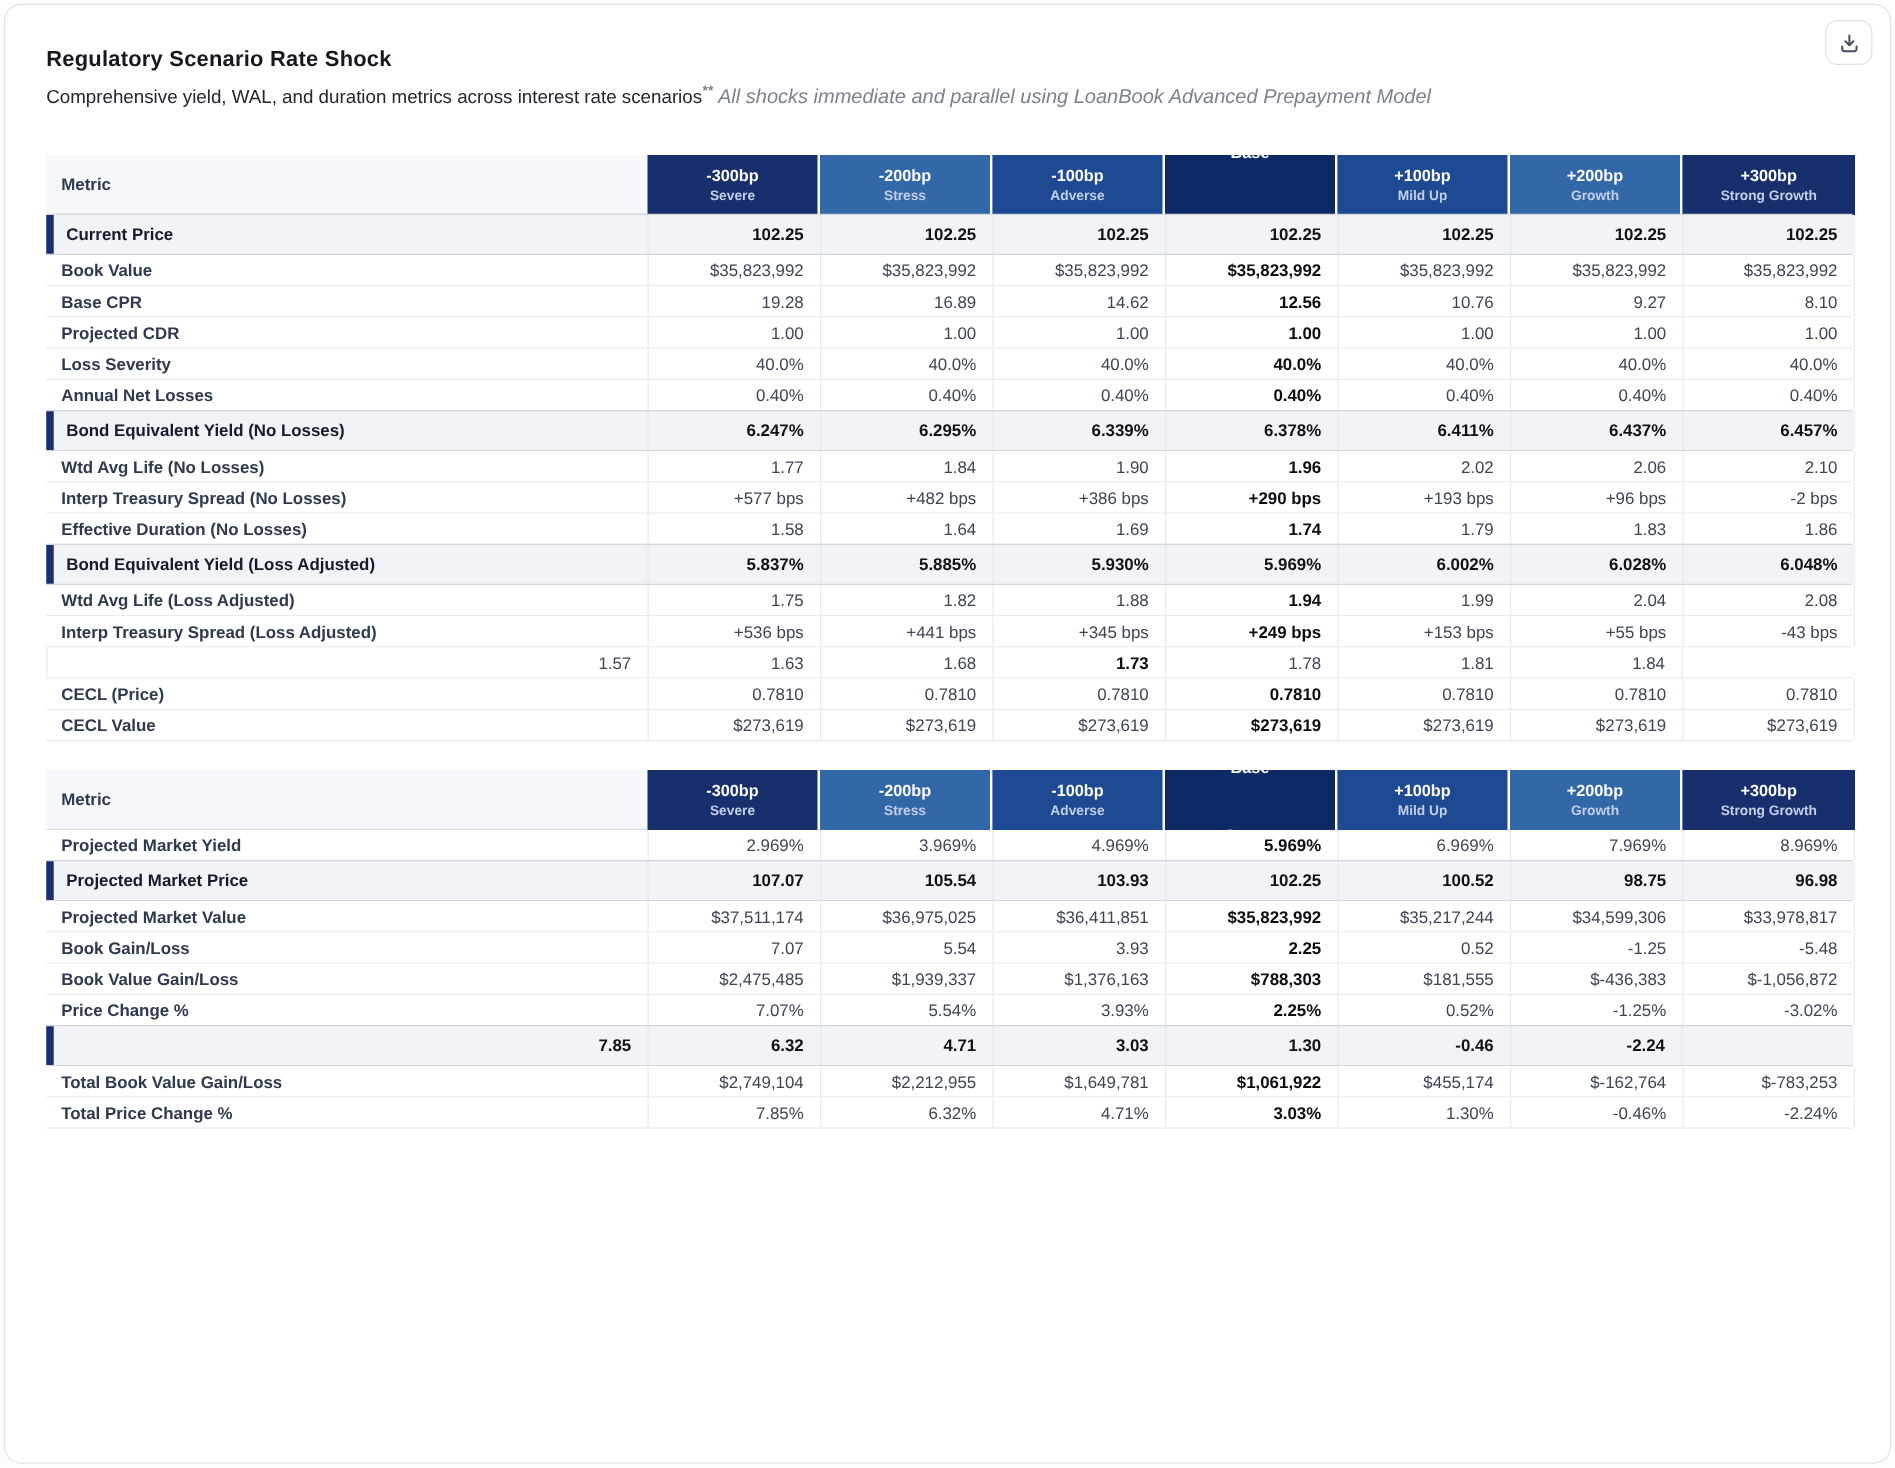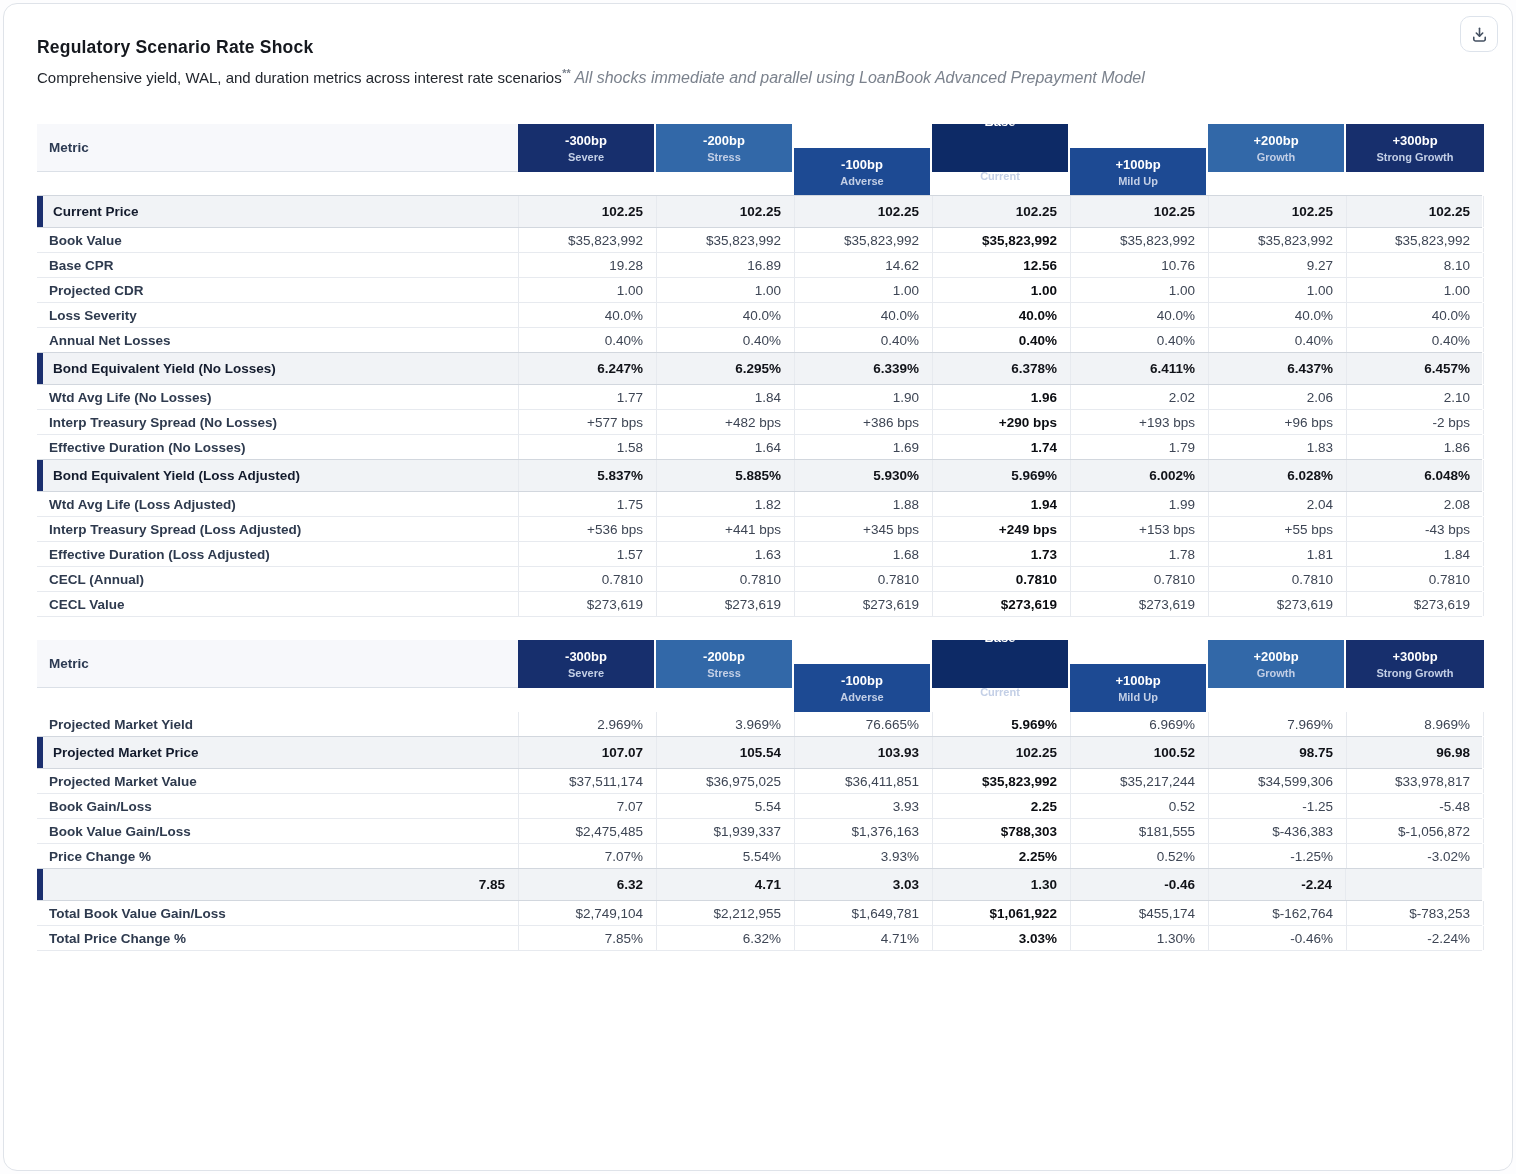--- a/index.html
+++ b/index.html
@@ -38,21 +38,21 @@
   .thead .metric-head {
     background: #f7f8fb; color: #2c3a52; align-items: flex-start;
     justify-content: center; padding-left: 12px;
     font-size: 13.5px; font-weight: 700;
     border-bottom: 1px solid #dbe0e7; border-right: none;
   }
   .hlabel { font-size: 13px; font-weight: 700; line-height: 1.25; }
   .hsub { font-size: 11px; font-weight: 600; color: #c3cfe6; margin-top: 2px; line-height: 1.1; }
   .tone-dark   { background: var(--tone-dark); }
   .tone-light  { background: var(--tone-light); }
-  .tone-medium { background: var(--tone-medium); margin-top: 24px; }
+  .tone-medium { background: var(--tone-medium); }
   .tone-base   { background: var(--tone-base); gap: 38px; }
 
   
   .trow.r, .trow.hl { border-bottom: 1px solid #e7eaef; }
   .trow.r { height: 25px; background: #fff; }
   .trow.hl { height: 32px; background: #f1f3f6; box-shadow: 0 -1px 0 #d2d7de; border-bottom: 1px solid #d2d7de; }
   .trow.hl::before {
     content: ''; position: absolute; left: 0; top: 0; bottom: 0;
     width: 6px; background: var(--bar);
   }
@@ -241,31 +241,30 @@
         <div class="cell lab">Interp Treasury Spread (Loss Adjusted)</div>
         <div class="cell val">+536 bps</div>
         <div class="cell val">+441 bps</div>
         <div class="cell val">+345 bps</div>
         <div class="cell val base">+249 bps</div>
         <div class="cell val">+153 bps</div>
         <div class="cell val">+55 bps</div>
         <div class="cell val">-43 bps</div>
       </div>
       <div class="trow r">
-        <div class="cell lab">Effective Duration (Loss Adjusted)</div>
         <div class="cell val">1.57</div>
         <div class="cell val">1.63</div>
         <div class="cell val">1.68</div>
         <div class="cell val base">1.73</div>
         <div class="cell val">1.78</div>
         <div class="cell val">1.81</div>
         <div class="cell val">1.84</div>
       </div>
       <div class="trow r">
-        <div class="cell lab">CECL (Annual)</div>
+        <div class="cell lab">CECL (Price)</div>
         <div class="cell val">0.7810</div>
         <div class="cell val">0.7810</div>
         <div class="cell val">0.7810</div>
         <div class="cell val base">0.7810</div>
         <div class="cell val">0.7810</div>
         <div class="cell val">0.7810</div>
         <div class="cell val">0.7810</div>
       </div>
       <div class="trow r">
         <div class="cell lab">CECL Value</div>
@@ -307,21 +306,21 @@
         </div>
         <div class="hcell tone-dark">
           <div class="hlabel">+300bp</div>
           <div class="hsub">Strong Growth</div>
         </div>
       </div>
       <div class="trow r">
         <div class="cell lab">Projected Market Yield</div>
         <div class="cell val">2.969%</div>
         <div class="cell val">3.969%</div>
-        <div class="cell val">76.665%</div>
+        <div class="cell val">4.969%</div>
         <div class="cell val base">5.969%</div>
         <div class="cell val">6.969%</div>
         <div class="cell val">7.969%</div>
         <div class="cell val">8.969%</div>
       </div>
       <div class="trow hl">
         <div class="cell lab">Projected Market Price</div>
         <div class="cell val">107.07</div>
         <div class="cell val">105.54</div>
         <div class="cell val">103.93</div>

